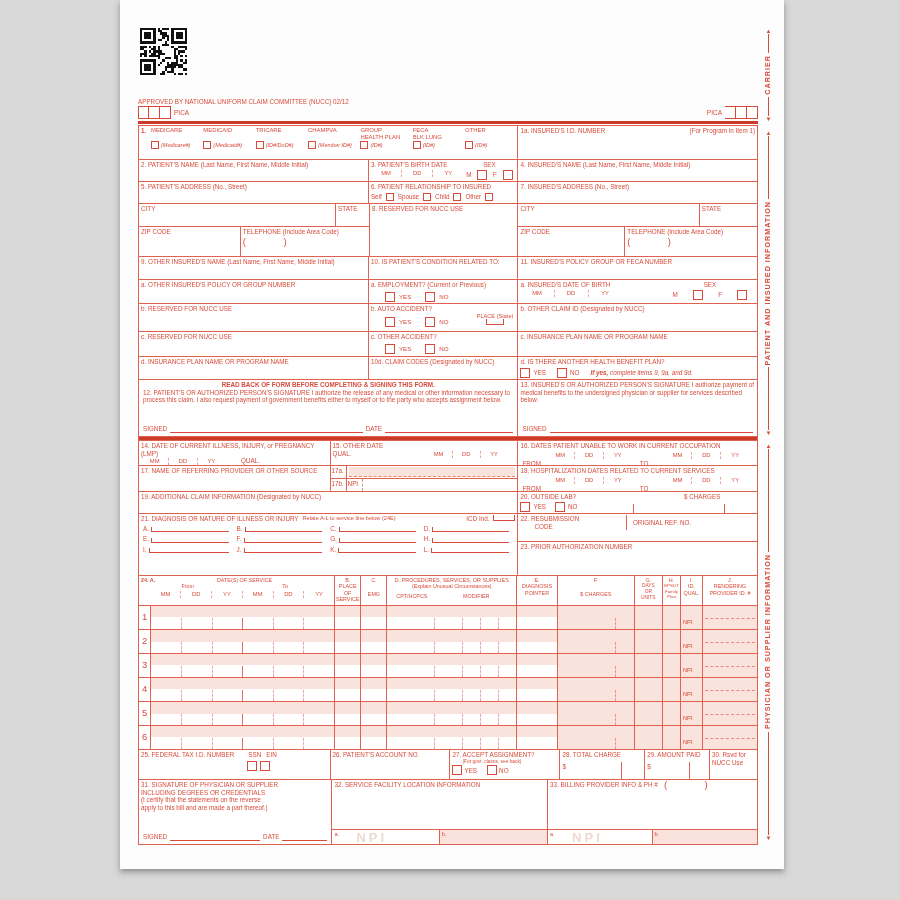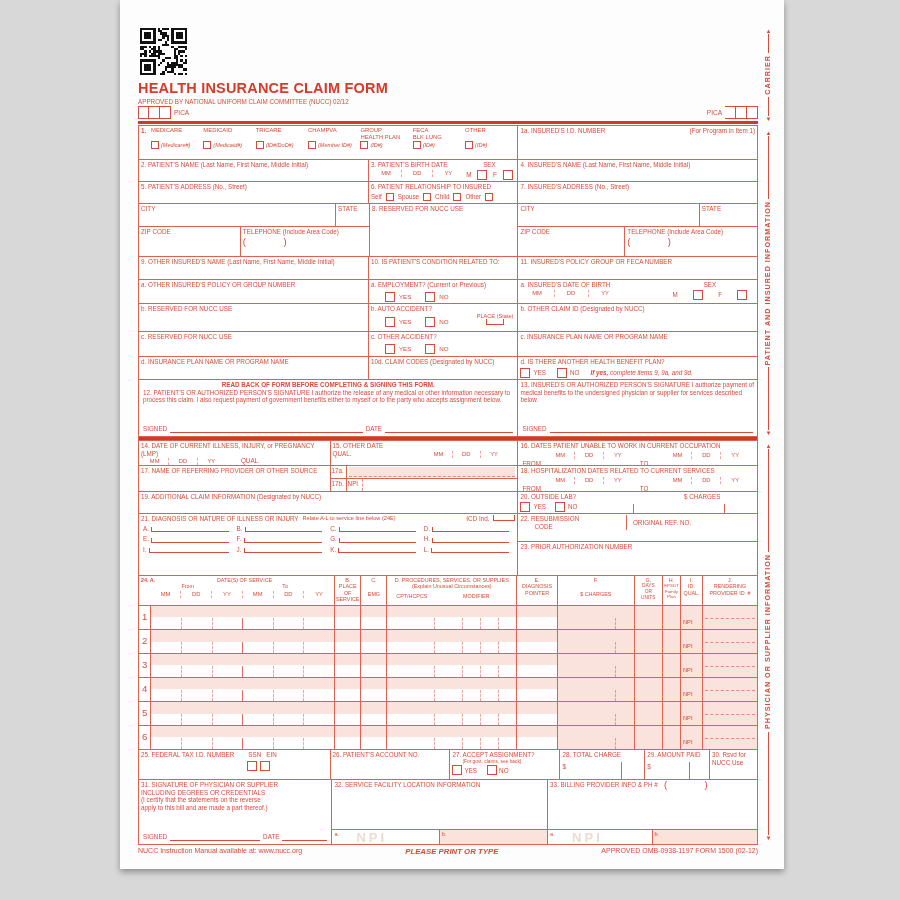--- a/index.html
+++ b/index.html
@@ -228,21 +228,20 @@
         <rect x="0" y="0" width="7" height="7" fill="#111"></rect>
         <rect x="1" y="1" width="5" height="5" fill="#fff"></rect>
         <rect x="2" y="2" width="3" height="3" fill="#111"></rect>
         <rect x="14" y="0" width="7" height="7" fill="#111"></rect>
         <rect x="15" y="1" width="5" height="5" fill="#fff"></rect>
         <rect x="16" y="2" width="3" height="3" fill="#111"></rect>
         <rect x="0" y="14" width="7" height="7" fill="#111"></rect>
         <rect x="1" y="15" width="5" height="5" fill="#fff"></rect>
         <rect x="2" y="16" width="3" height="3" fill="#111"></rect>
       </svg></div>
-  <div class="title">HEALTH INSURANCE CLAIM FORM</div>
   <div class="approved">APPROVED BY NATIONAL UNIFORM CLAIM COMMITTEE (NUCC) 02/12</div>
 
   <div class="picarow">
     <div class="pica-l">
       <span class="pb"></span>
         <span class="pb"></span>
         <span class="pb"></span>
       <span class="pica-lab">PICA</span>
     </div>
     <div class="pica-r">
@@ -1069,25 +1068,20 @@
               <span class="wm">NPI</span>
             </div>
           <div class="sr-b">
               <span class="srl">b.</span>
             </div>
         </div>
       </div>
     </div>
   </div>
 
-  <div class="footer">
-    <span class="ftl-t">NUCC Instruction Manual available at: www.nucc.org</span>
-    <span class="ftc-t">PLEASE PRINT OR TYPE</span>
-    <span class="ftr-t">APPROVED OMB-0938-1197 FORM 1500 (02-12)</span>
-  </div>
 
   <div class="vstrip" style="top:28px; height:94px">
     <span class="arr">▲</span>
     <span class="tail"></span>
     <span class="vlabel">CARRIER</span>
     <span class="tail"></span>
     <span class="arr">▼</span>
   </div>
   <div class="vstrip" style="top:130px; height:306px">
     <span class="arr">▲</span>

